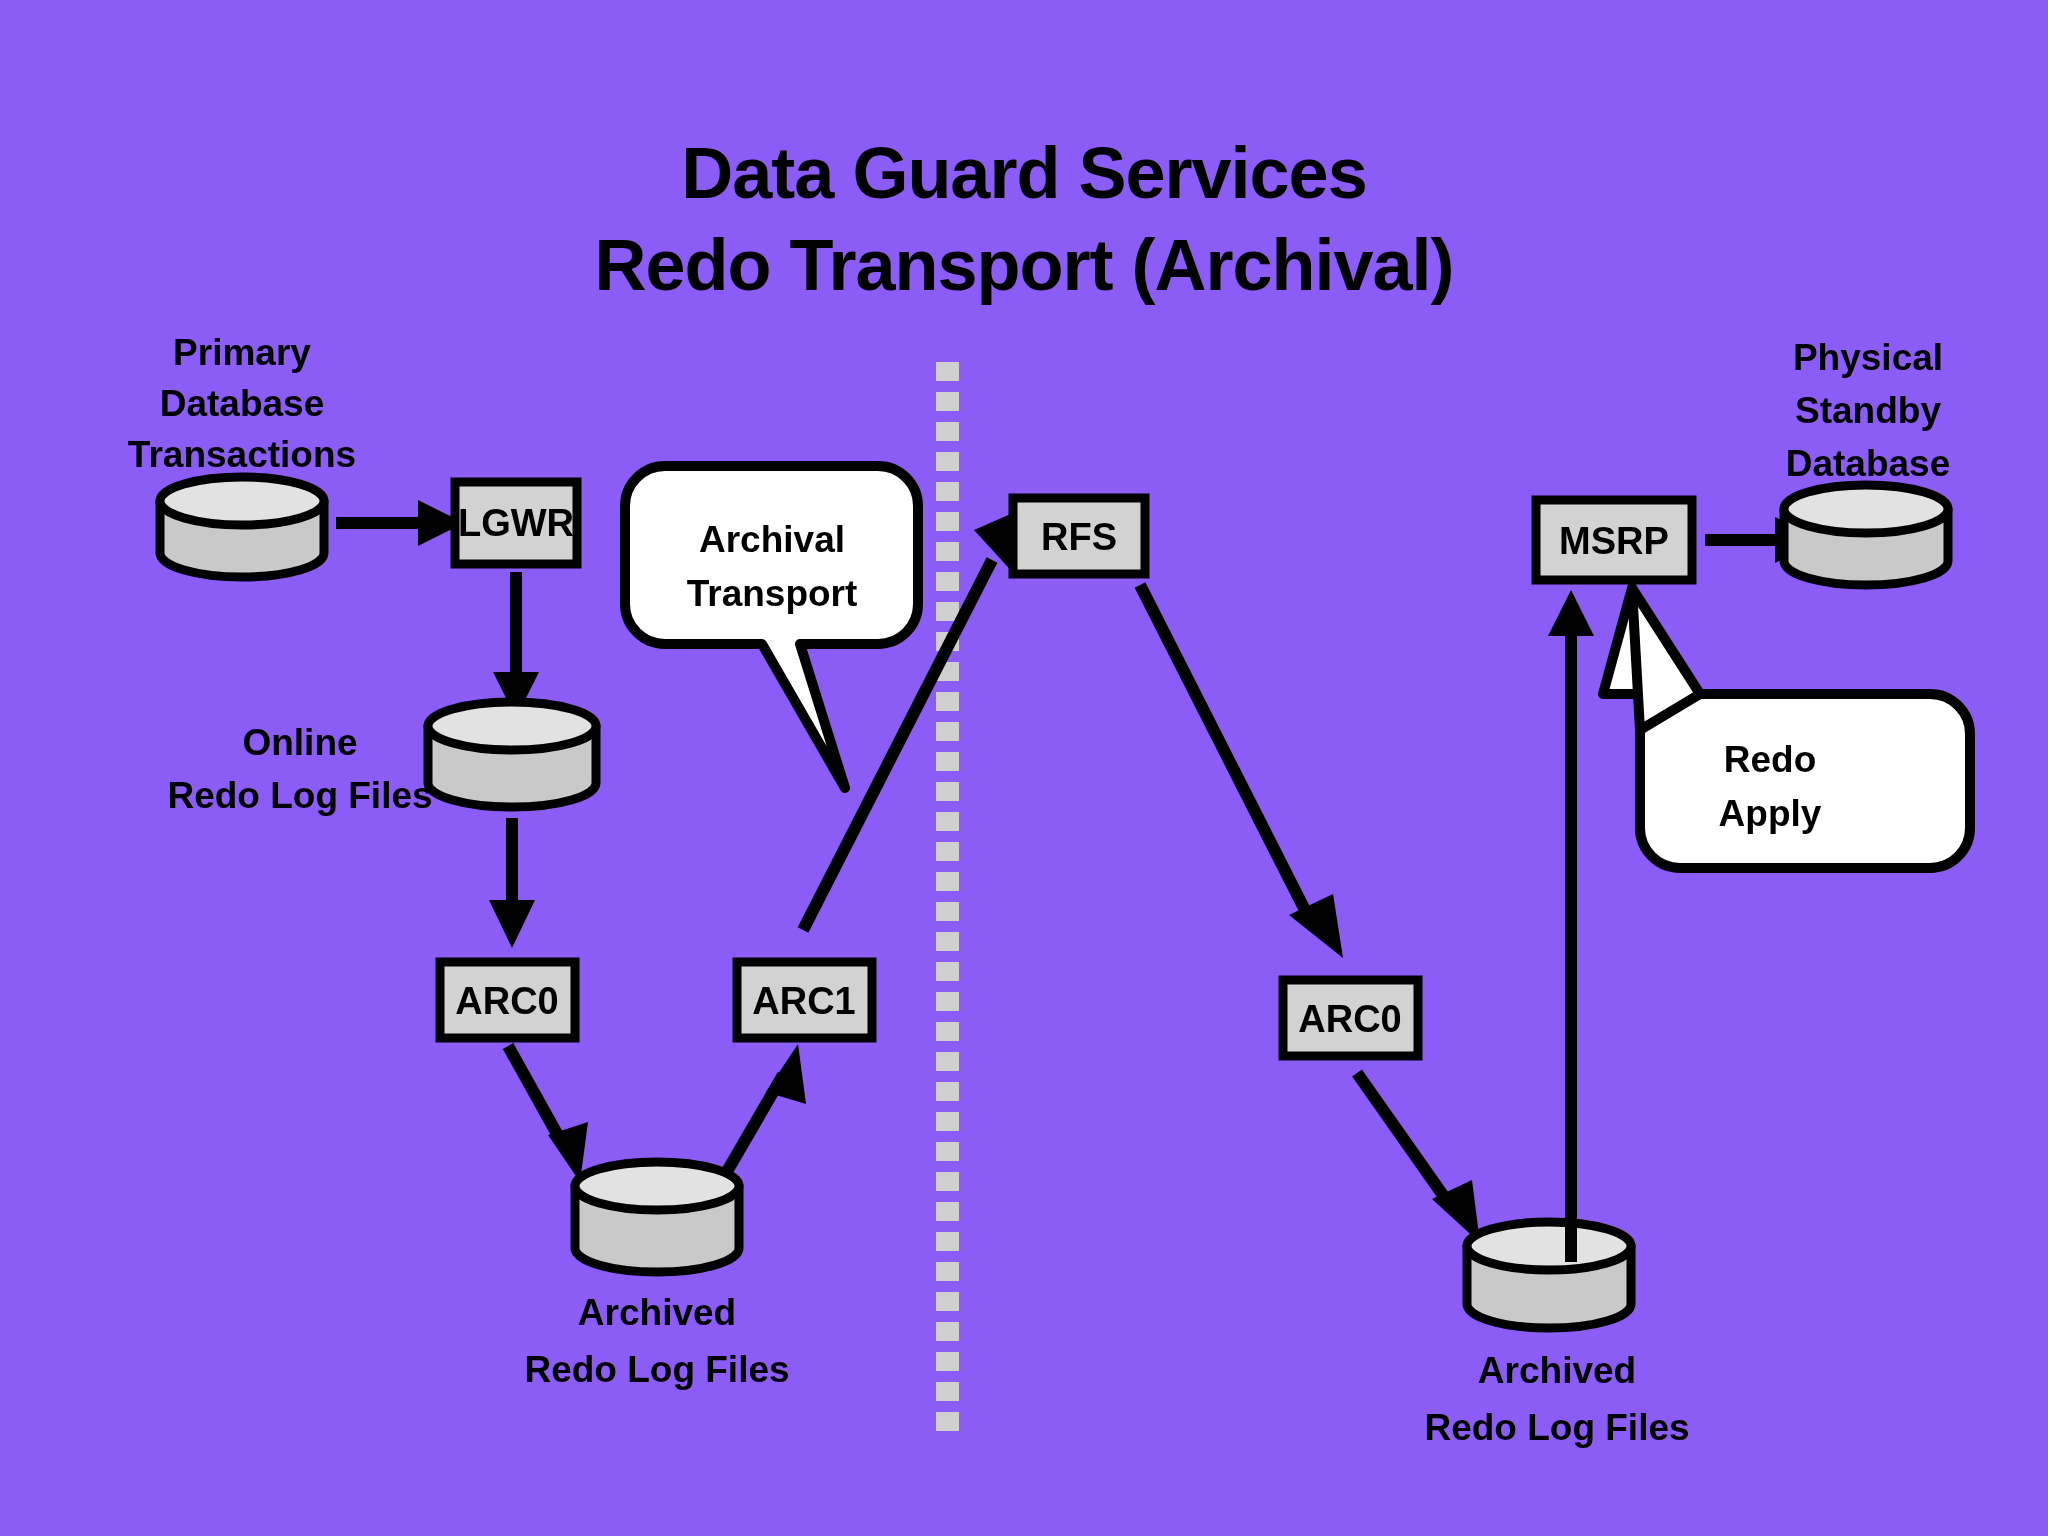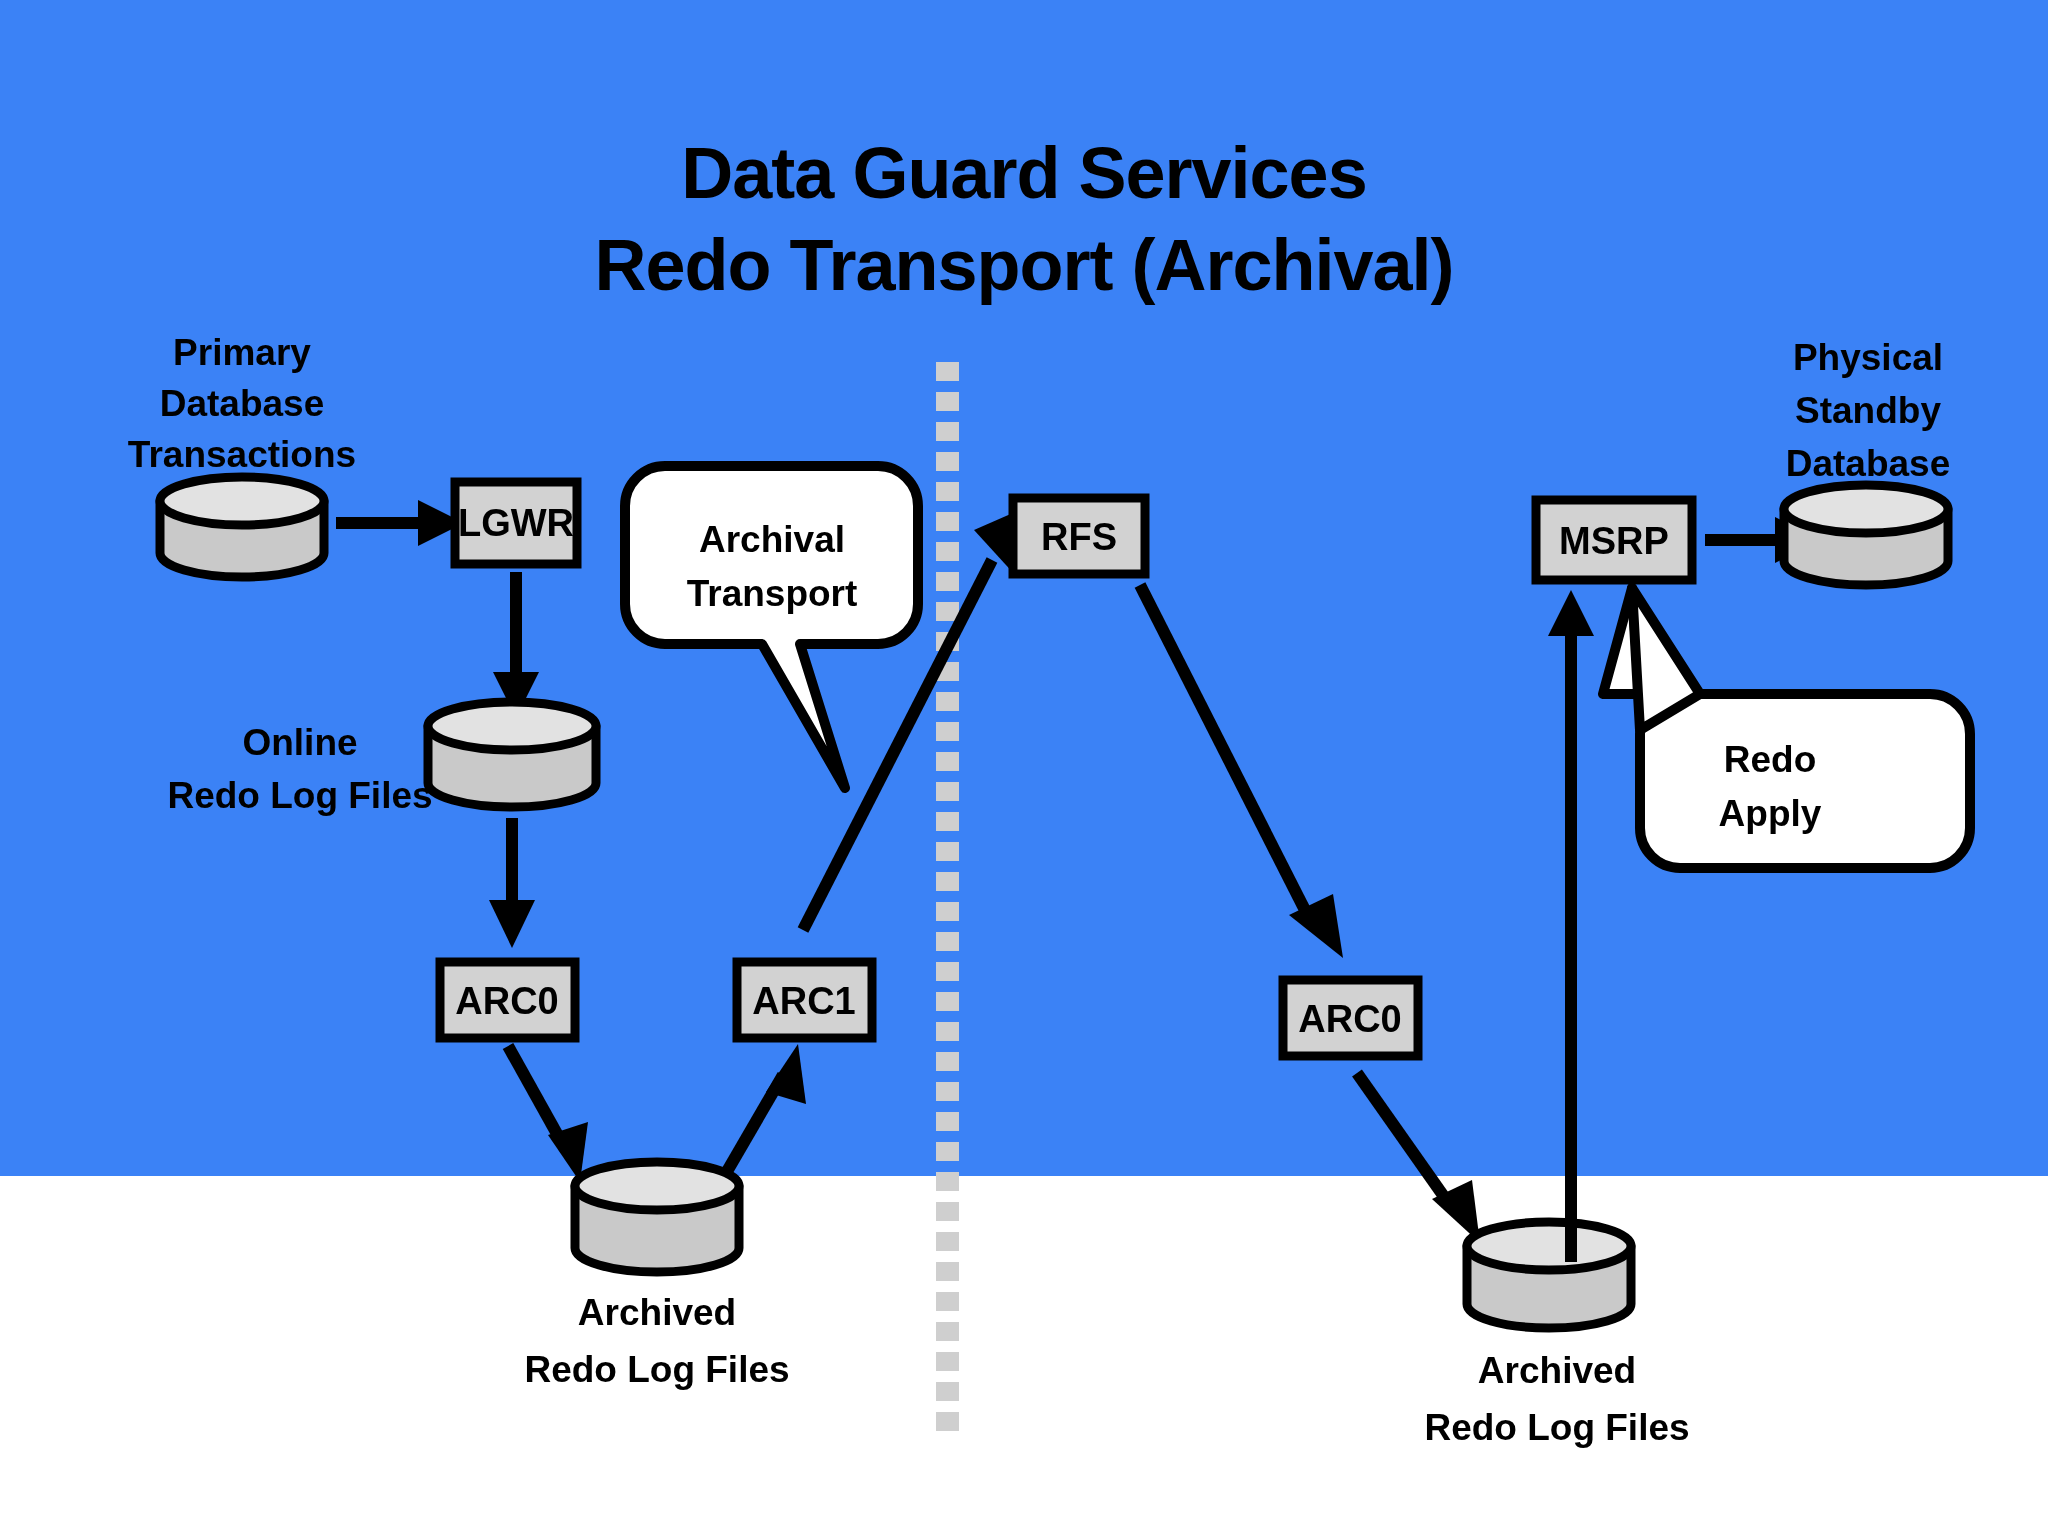--- a/index.html
+++ b/index.html
@@ -9,22 +9,22 @@
   }
   body {
     width: 2048px;
     height: 1536px;
     overflow: hidden;
     font-family: "Liberation Sans", sans-serif;
   }
   #stage {
     position: relative;
     width: 2048px;
-    height: 1176px;
-    background: #3b82f6;
+    height: 1536px;
+    background: #8b5cf6;
   }
   svg.layer {
     position: absolute;
     top: 0;
     left: 0;
     width: 2048px;
     height: 1536px;
   }
   .title-line {
     font-family: "Liberation Sans", sans-serif;

